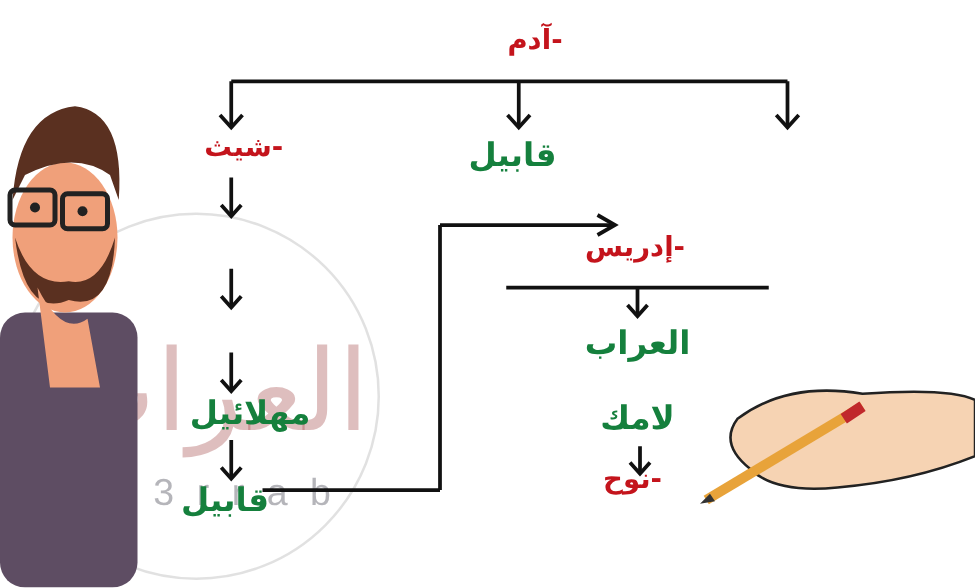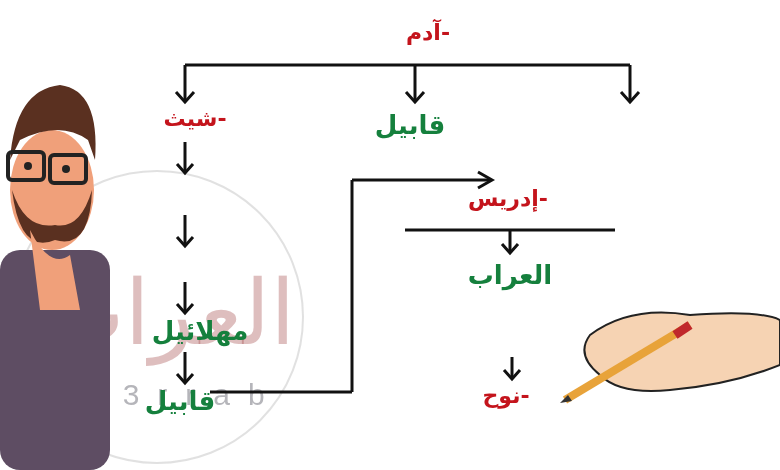--- a/index.html
+++ b/index.html
@@ -88,14 +88,15 @@
   <div class="lbl red" style="left:428px;top:22px">-آدم</div>
 
   <div class="lbl red" style="left:195px;top:108px">-شيث</div>
   <div class="lbl blue" style="left:410px;top:112px">قابيل</div>
 
   <div class="lbl blue" style="left:200px;top:318px">مهلائيل</div>
   <div class="lbl blue" style="left:180px;top:388px">قابيل</div>
 
   <div class="lbl red" style="left:508px;top:188px">-إدريس</div>
   <div class="lbl blue" style="left:510px;top:262px">العراب</div>
-  <div class="lbl red" style="left:506px;top:385px">-نوح</div>
+  <div class="lbl blue" style="left:510px;top:322px">لامك</div>
+  <div class="lbl red" style="left:506px;top:373px">-نوح</div>
 </div>
 
 </body></html>

